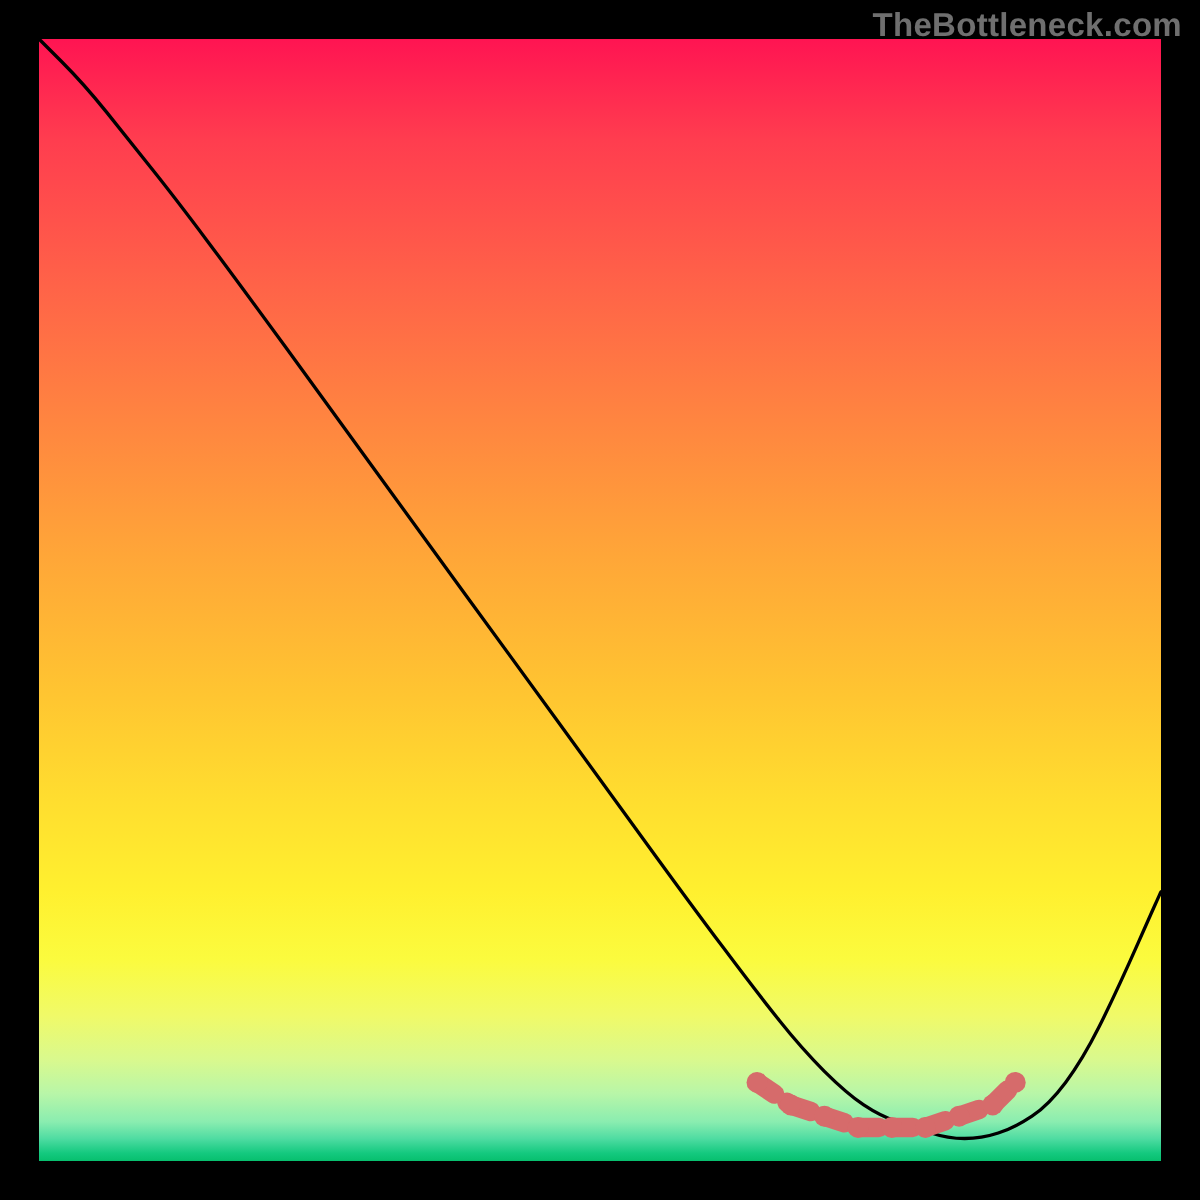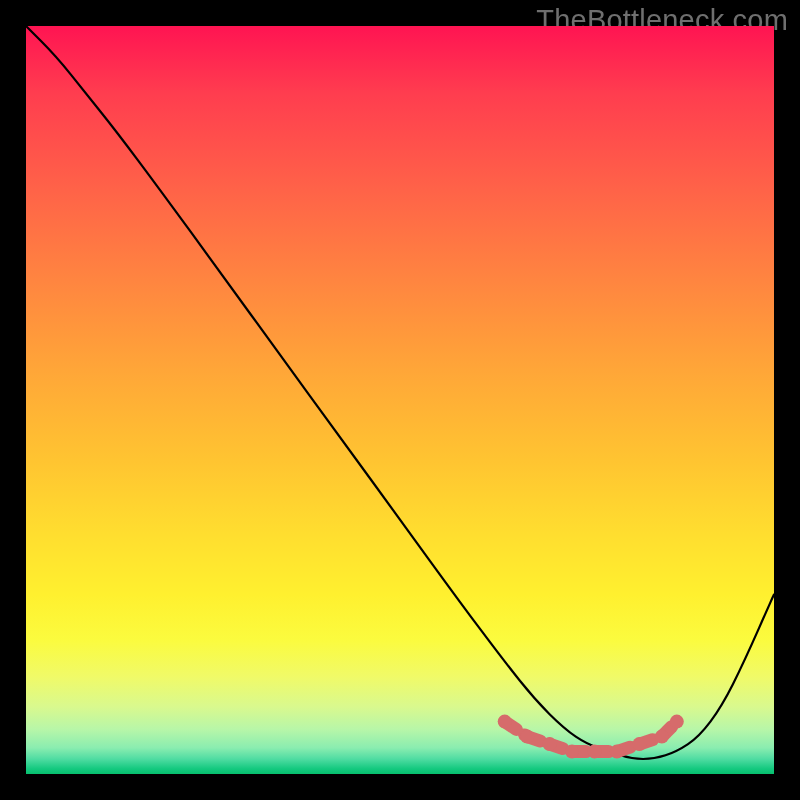--- a/index.html
+++ b/index.html
@@ -44,22 +44,22 @@
       #4fdca2 98%,
       #14c97f 99.3%,
       #07bf6e 100%
     );
   }
   .watermark {
     position: absolute;
     top: 4px;
     right: 12px;
     color: #6f6f6f;
-    font-size: 29px;
-    font-weight: 400;
+    font-size: 22px;
+    font-weight: 700;
     letter-spacing: 0.2px;
     user-select: none;
   }
   svg.curve {
     position: absolute;
     top: 0;
     left: 0;
     width: 748px;
     height: 748px;
     overflow: visible;

